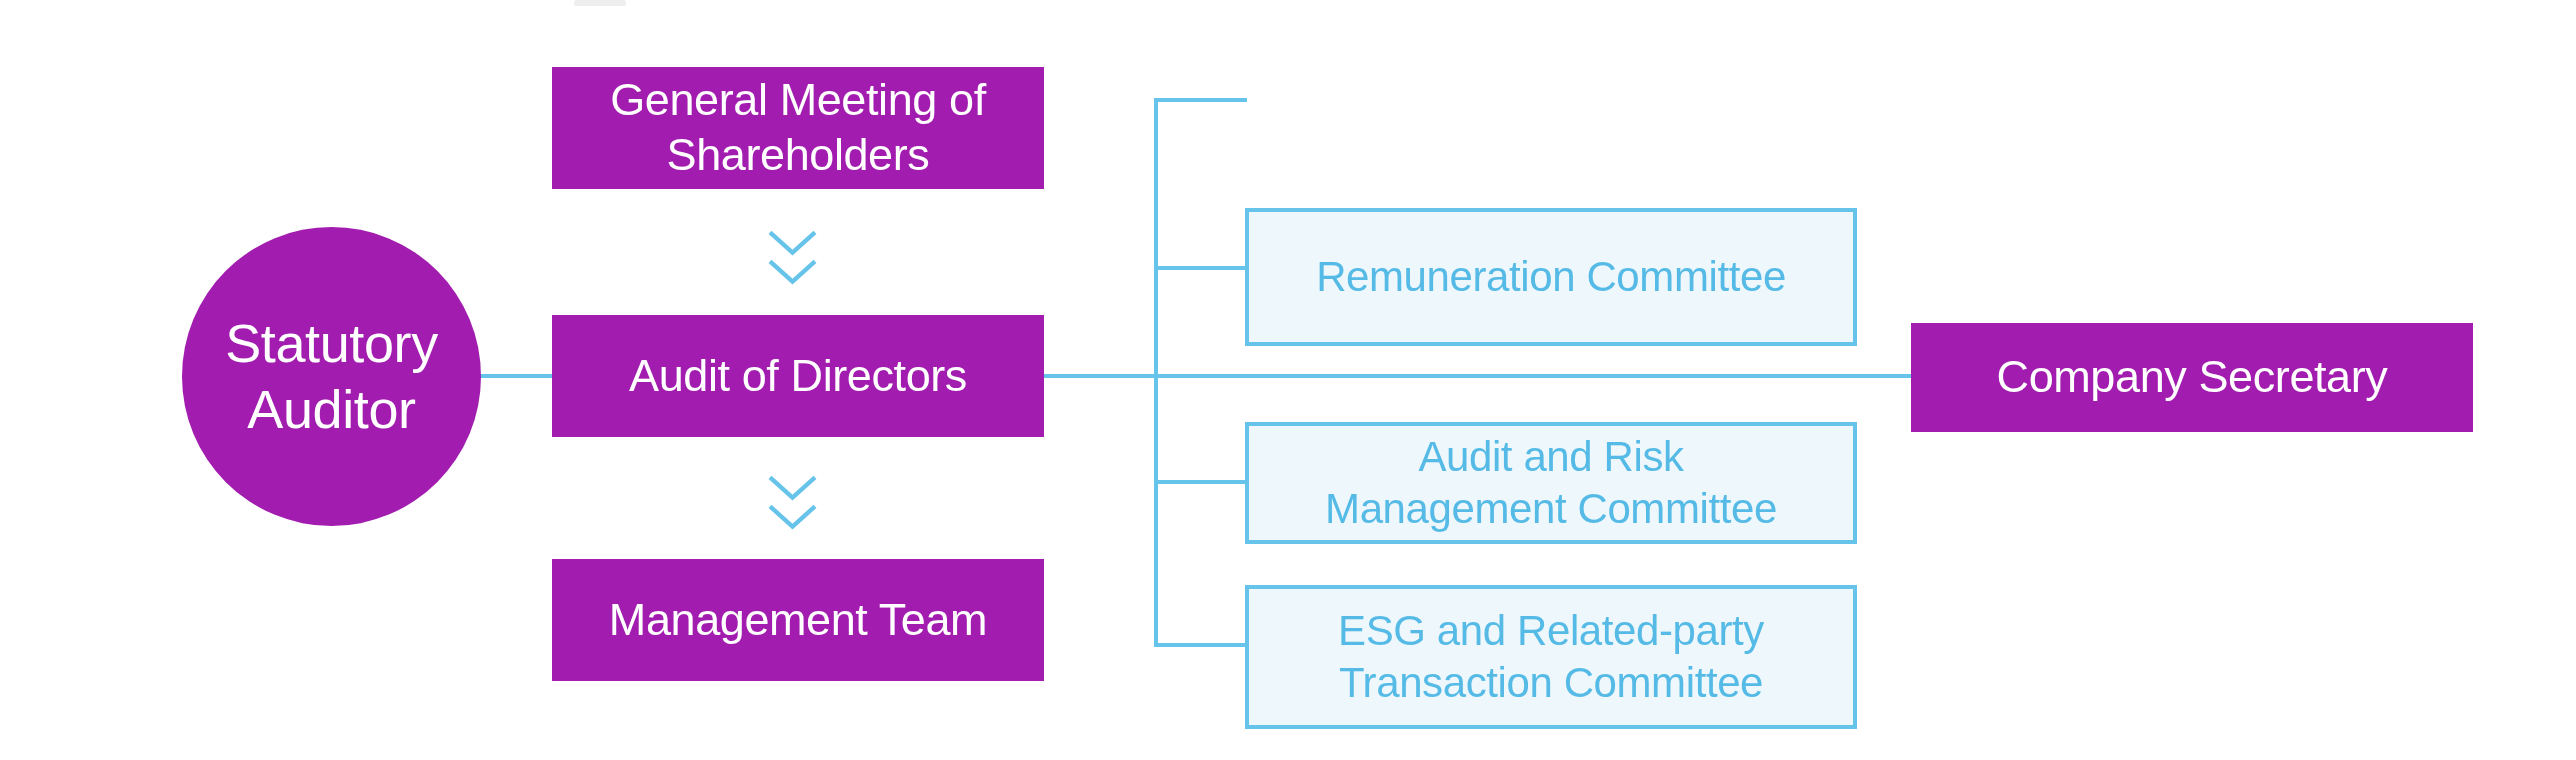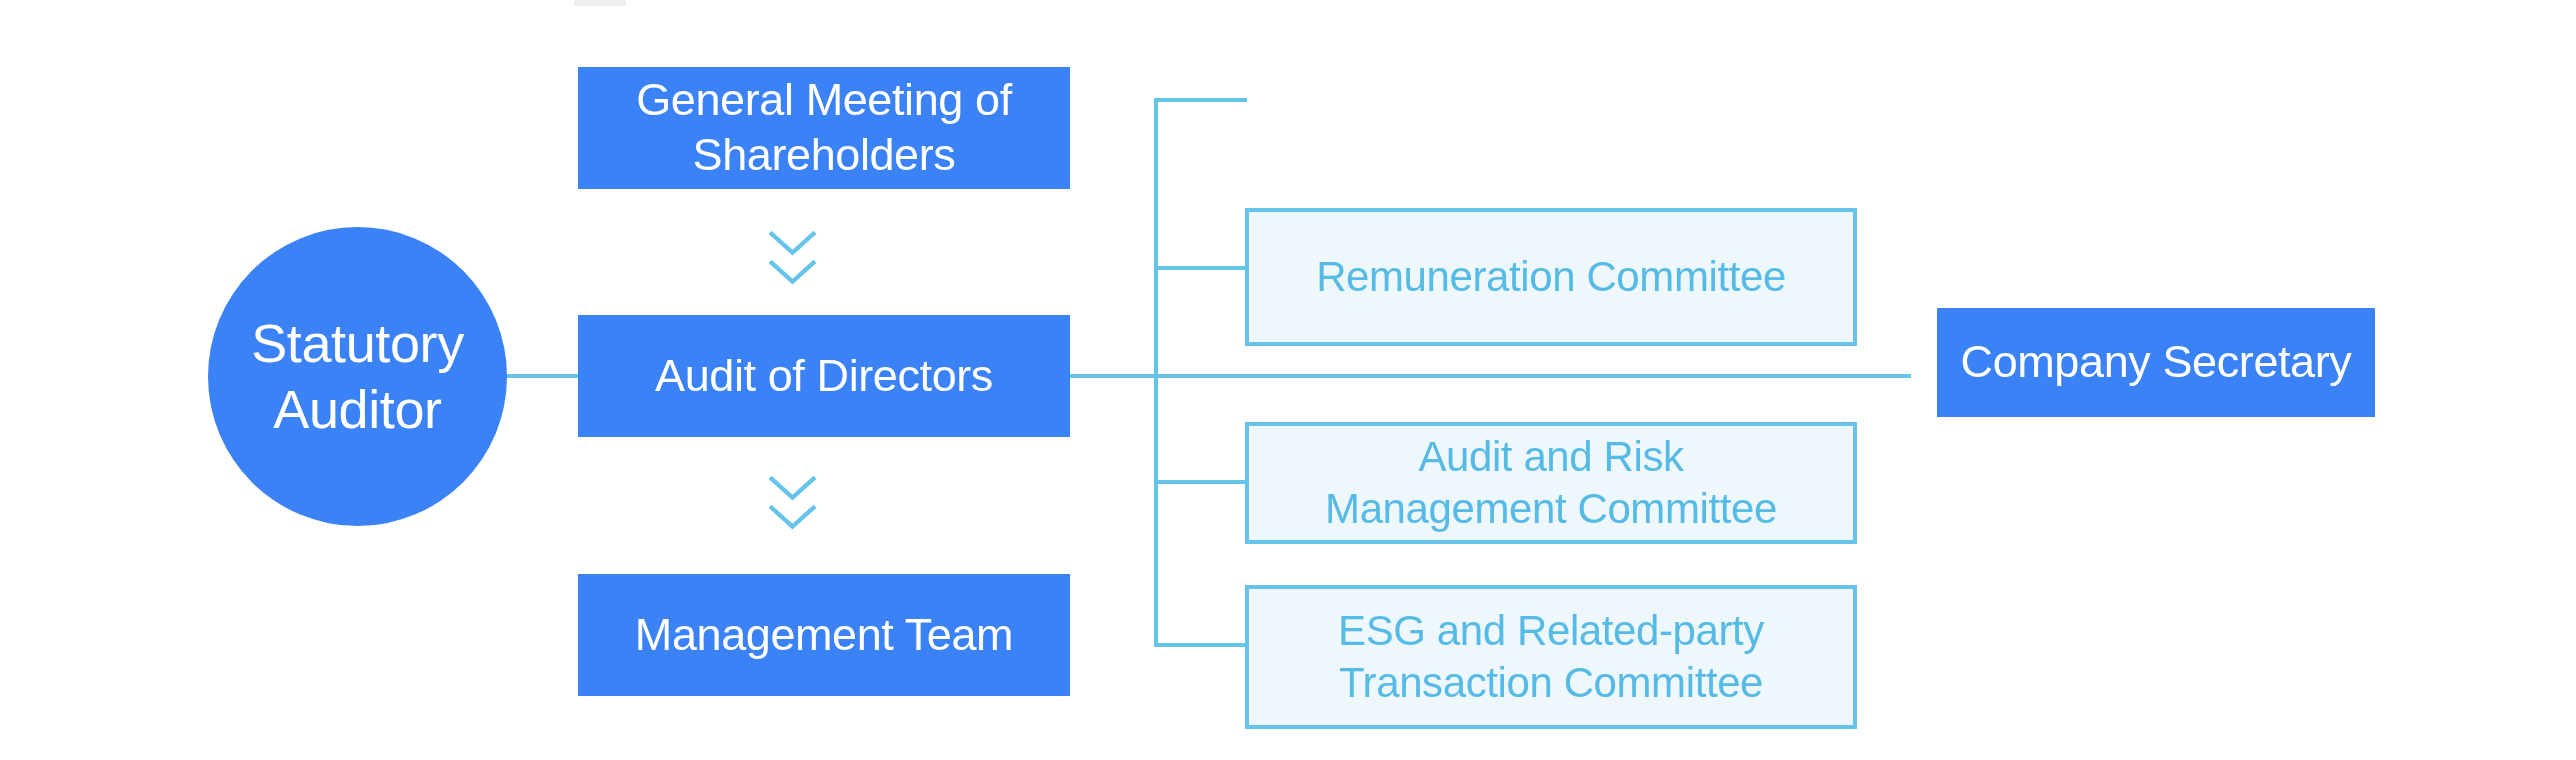--- a/index.html
+++ b/index.html
@@ -25,44 +25,43 @@
   #ln-main-horizontal { left: 478px;  top: 374px; width: 1433px; height: 4.4px; }
   #ln-trunk           { left: 1154px; top: 98px; width: 4.4px;    height: 549px; }
   #ln-stub-strategy   { left: 1154px; top: 98px; width: 93px;  height: 4.4px; }
   #ln-stub-remuneration{left: 1154px; top: 266px; width: 93px;  height: 4.4px; }
   #ln-stub-audit      { left: 1154px; top: 480px; width: 93px;  height: 4.4px; }
   #ln-stub-esg        { left: 1154px; top: 643px; width: 93px;  height: 4.4px; }
 
   
   .node {
     position: absolute;
-    background: #3b82f6;
+    background: #a21caf;
     color: #ffffff;
     display: flex;
     align-items: center;
     justify-content: center;
     text-align: center;
     font-size: 45px;
     font-weight: 500;
     line-height: 1.22;
     white-space: pre-line;
     letter-spacing: -0.4px;
     z-index: 2;
-    margin-left: 26px;
   }
   #node-circle {
     left: 182px; top: 227px;
     width: 299px; height: 299px;
     border-radius: 50%;
     font-size: 54px;
   }
   #node-gm    { left: 552px;  top: 67px;  width: 492px; height: 122px; }
   #node-board { left: 552px;  top: 315px; width: 492px; height: 122px; }
-  #node-mgmt  { left: 552px;  top: 574px; width: 492px; height: 122px; }
-  #node-secretary { left: 1911px; top: 308px; width: 438px; height: 109px; }
+  #node-mgmt  { left: 552px;  top: 559px; width: 492px; height: 122px; }
+  #node-secretary { left: 1911px; top: 323px; width: 562px; height: 109px; }
 
   
   .committee {
     position: absolute;
     left: 1245px;
     width: 612px;
     background: #EEF7FC;
     border: 4.4px solid #66C3EA;
     box-sizing: border-box;
     color: #55BBE6;

